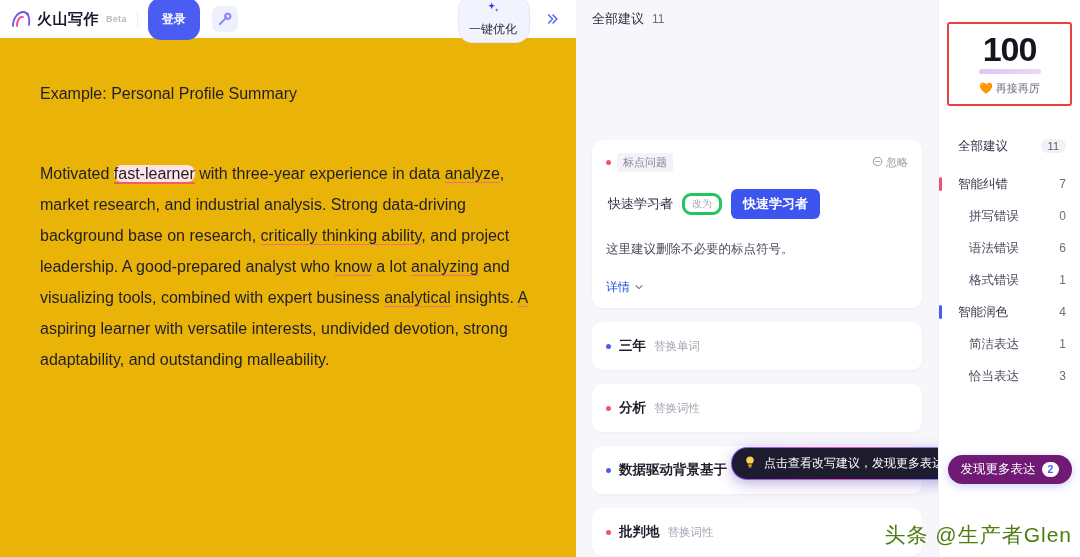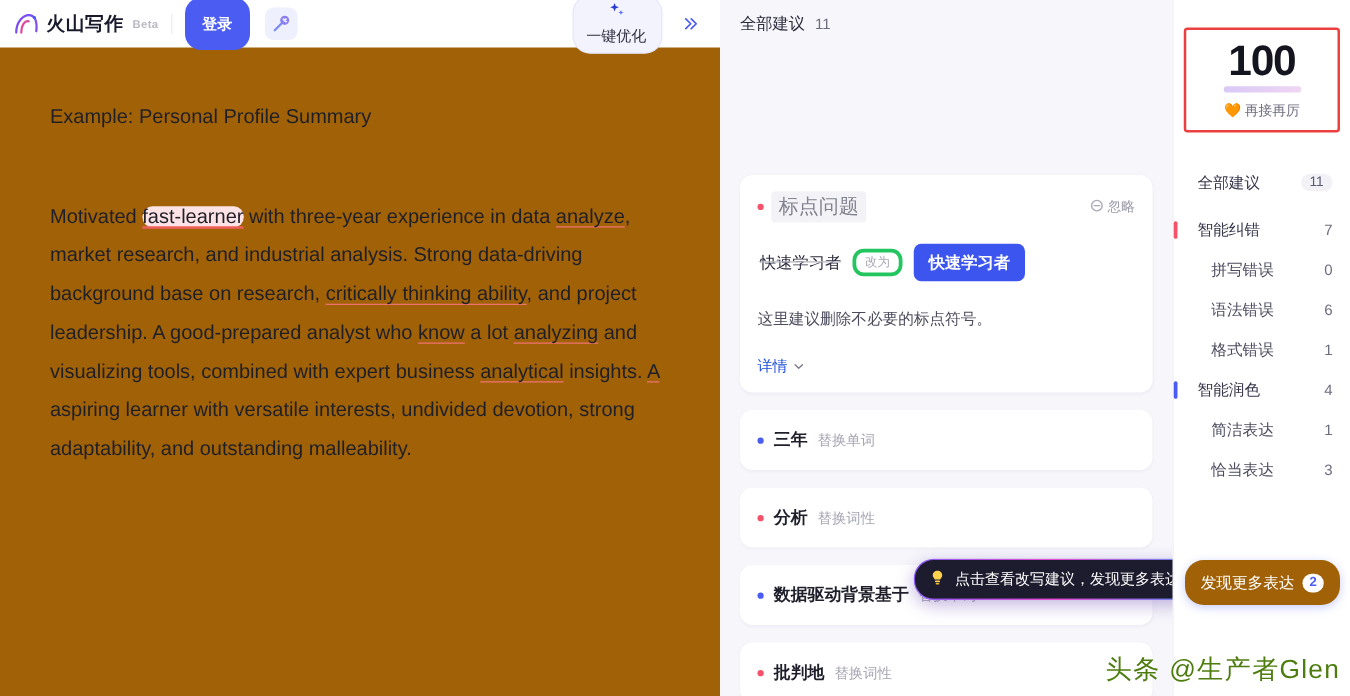--- a/index.html
+++ b/index.html
@@ -8,21 +8,21 @@
     font-family: "Liberation Sans", "DejaVu Sans", sans-serif;
     background: #ffffff;
     overflow: hidden;
   }
   #app { position: relative; width: 1080px; height: 557px; display: flex; }
 
   
   .editor-pane {
     position: relative;
     width: 576px; height: 557px;
-    background: #a16207;
+    background: #eab308;
     flex: 0 0 576px;
   }
   .topbar {
     height: 38px; width: 100%;
     display: flex; align-items: center;
     padding: 0 12px 0 10px;
     background: #ffffff;
     position: relative;
   }
   .brand { display: flex; align-items: center; gap: 5px; }
@@ -116,21 +116,21 @@
     margin-bottom: 14px;
     box-shadow: 0 1px 3px rgba(35,35,70,.05);
   }
   .card-top { display: flex; align-items: center; justify-content: space-between; }
   .tag-wrap { display: flex; align-items: center; gap: 6px; }
   .dot { width: 5px; height: 5px; border-radius: 50%; }
   .dot.red { background: #f4526b; }
   .dot.blue { background: #4a5cf2; }
   .cat-tag {
     background: #f3f3f7; color: #82828f;
-    font-size: 16px; border-radius: 3px; padding: 2px 6px; text-align: right;
+    font-size: 11px; border-radius: 3px; padding: 2px 6px; text-align: right;
   }
   .ignore {
     display: flex; align-items: center; gap: 3px;
     font-size: 11px; color: #9a9aa8; cursor: pointer;
   }
   .repl-row {
     display: flex; align-items: center; gap: 9px;
     margin: 17px 0 0 2px;
   }
   .orig {
@@ -226,22 +226,22 @@
   .side-row.sub .lbl { padding-left: 20px; color: #4b4b5e; }
   .side-row .num { color: #6d6d80; font-size: 12px; min-width: 14px; text-align: right; }
   .side-row.all { margin-bottom: 6px; }
   .side-row.all .lbl { font-weight: normal; }
   .pill-count {
     background: #f1f1f6; color: #5c5c70;
     border-radius: 9px; padding: 1px 7px; font-size: 11px;
   }
   .more-btn {
     position: absolute; left: 9px; bottom: 73px;
-    width: 124px; height: 36px;
-    background: #a16207; border-radius: 15px;
+    width: 124px; height: 29px;
+    background: #701a75; border-radius: 15px;
     display: flex; align-items: center; justify-content: center; gap: 6px;
     color: #fff; font-size: 12.5px; cursor: pointer;
     box-shadow: 0 2px 8px rgba(74,92,242,.3);
   }
   .more-badge {
     background: #fff; color: #4a5cf2; font-size: 10.5px;
     border-radius: 8px; padding: 0 6px; line-height: 15px; font-weight: bold;
   }
   .more-glow {
     position: absolute; left: 52px; bottom: 79px;

